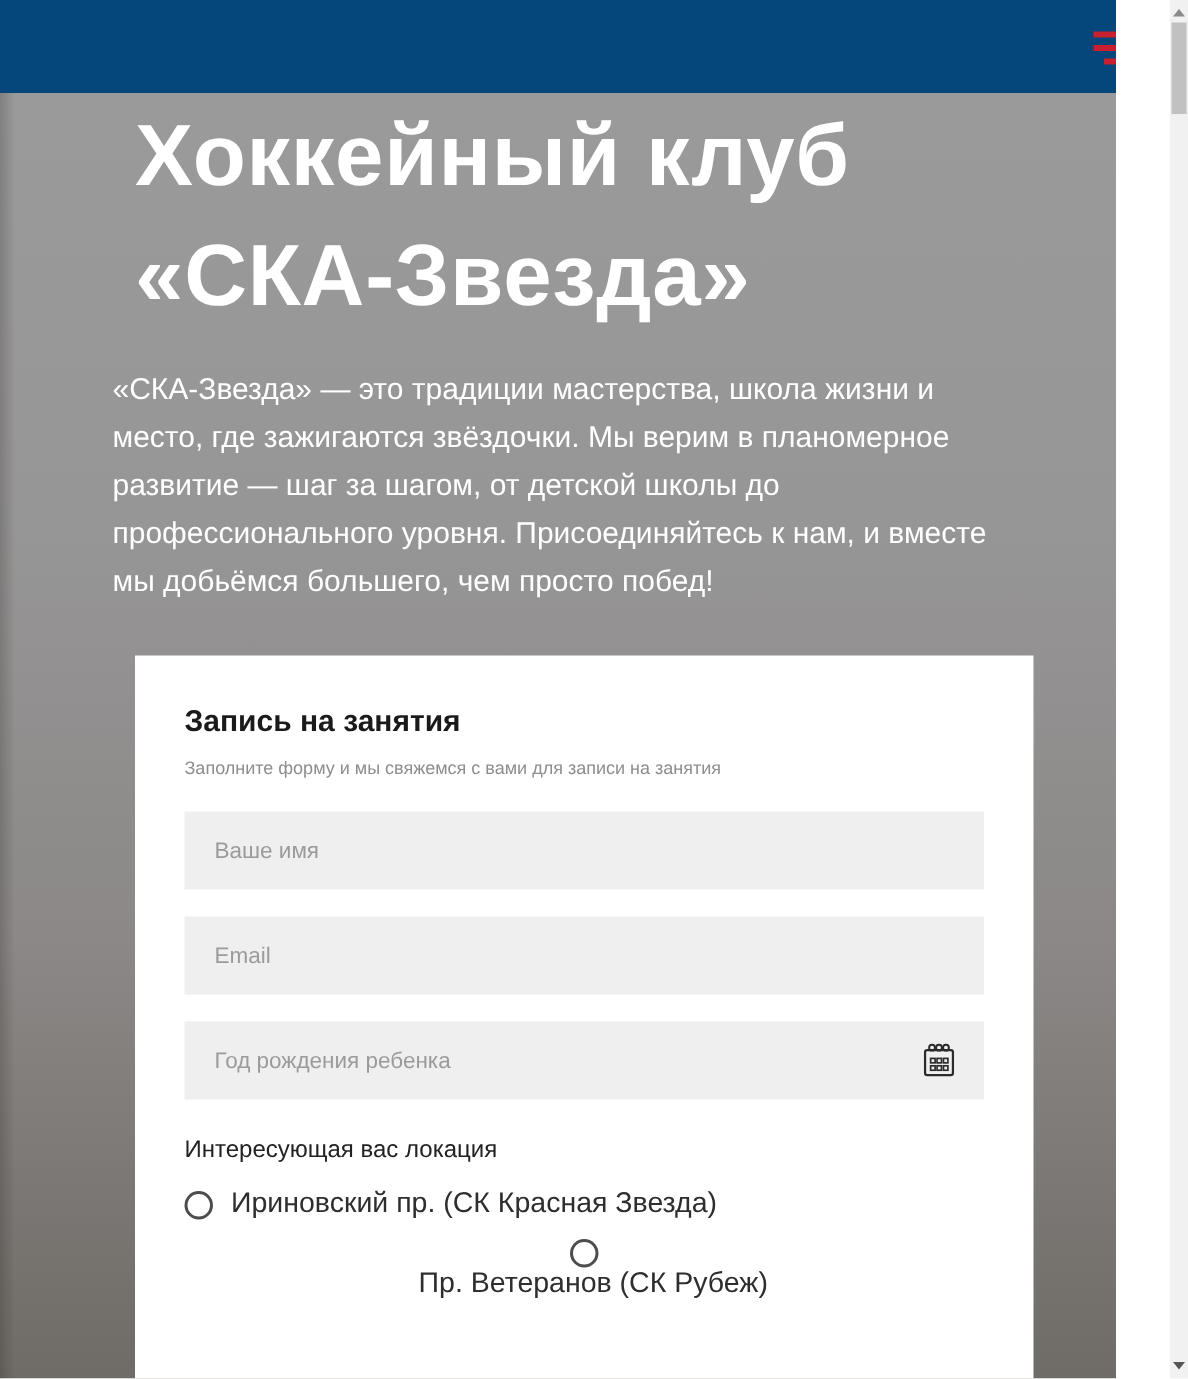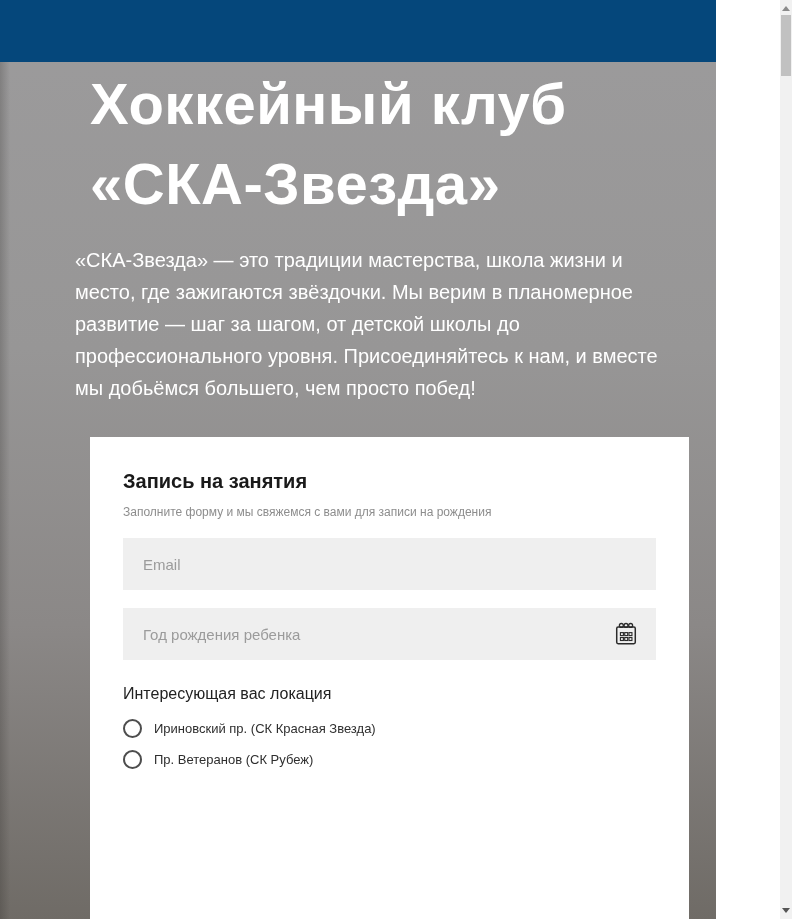--- a/index.html
+++ b/index.html
@@ -7,20 +7,21 @@
     width:792px; height:919px; overflow:hidden;
     font-family:"Liberation Sans", sans-serif;
     background:#ffffff; position:relative;
   }
   .content {
     position:absolute; left:0; top:0; width:716px; height:919px;
     overflow:hidden;
     background:
       linear-gradient(90deg, rgba(35,33,30,0.22) 0px, rgba(35,33,30,0) 10px),
       linear-gradient(180deg, #9c9b9c 0%, #979696 38%, #8b8887 68%, #6f6b66 100%);
+    padding-left: 28px;
   }
   
   .topbar {
     position:absolute; left:0; top:0; width:780px; height:62px;
     background:#05477b;
   }
   .burger {
     position:absolute; right:23px; top:21px; width:28px; height:22px;
     cursor:pointer;
   }
@@ -64,26 +65,26 @@
   .date-wrap { position:relative; margin-top:18px; }
   .date-wrap .field { margin:0; padding-right:56px; }
   .cal-btn {
     position:absolute; right:17px; top:13px; width:26px; height:26px;
     background:none; border:none; padding:0; cursor:pointer;
   }
   .loc-title {
     margin:25px 0 0 0; font-size:16px; line-height:18px; color:#222222; font-weight:400;
   }
   .radio-row { display:flex; align-items:center; margin-top:16px; cursor:pointer; }
-  .radio-row + .radio-row { margin-top:12px; }
+  .radio-row + .radio-row { margin-top:12px;flex-direction:column; }
   .radio-circle {
     width:19px; height:19px; box-sizing:border-box; flex:none;
     border:2px solid #4d4d4d; border-radius:50%; background:transparent;
   }
-  .radio-label { margin-left:12px; font-size:13px; color:#2e2e2e; font-weight:400; }
+  .radio-label { margin-left:12px; font-size:19px; color:#2e2e2e; font-weight:400; }
   
   .scrollbar {
     position:absolute; right:0; top:0; width:12px; height:919px; background:#f1f1f1;
   }
   .sb-up {
     position:absolute; left:2px; top:6px; width:0; height:0;
     border-left:4px solid transparent; border-right:4px solid transparent;
     border-bottom:5px solid #8a8a8a; cursor:pointer;
   }
   .sb-thumb {
@@ -107,22 +108,23 @@
   <div class="topbar">
     <div class="burger">
       <div class="bar b1"></div>
       <div class="bar b2"></div>
       <div class="bar b3"></div>
     </div>
   </div>
 
   <div class="card">
     <h2 class="form-title">Запись на занятия</h2>
-    <p class="form-subtitle">Заполните форму и мы свяжемся с вами для записи на рождения</p>
+    <p class="form-subtitle">Заполните форму и мы свяжемся с вами для записи на занятия</p>
 
+    <input class="field f1" type="text" placeholder="Ваше имя" style="">
 
     <input class="field f2" type="text" placeholder="Email" style="">
 
 
     <div class="date-wrap">
       <input class="field" type="text" placeholder="Год рождения ребенка" style="">
       <button class="cal-btn">
         <svg width="26" height="26" viewBox="0 0 28 28" fill="none">
           <rect x="4" y="6.5" width="20" height="18" rx="1.5" stroke="#2b2b2b" stroke-width="1.6"></rect>
           <circle cx="9" cy="4.8" r="2.1" stroke="#2b2b2b" stroke-width="1.4"></circle>

